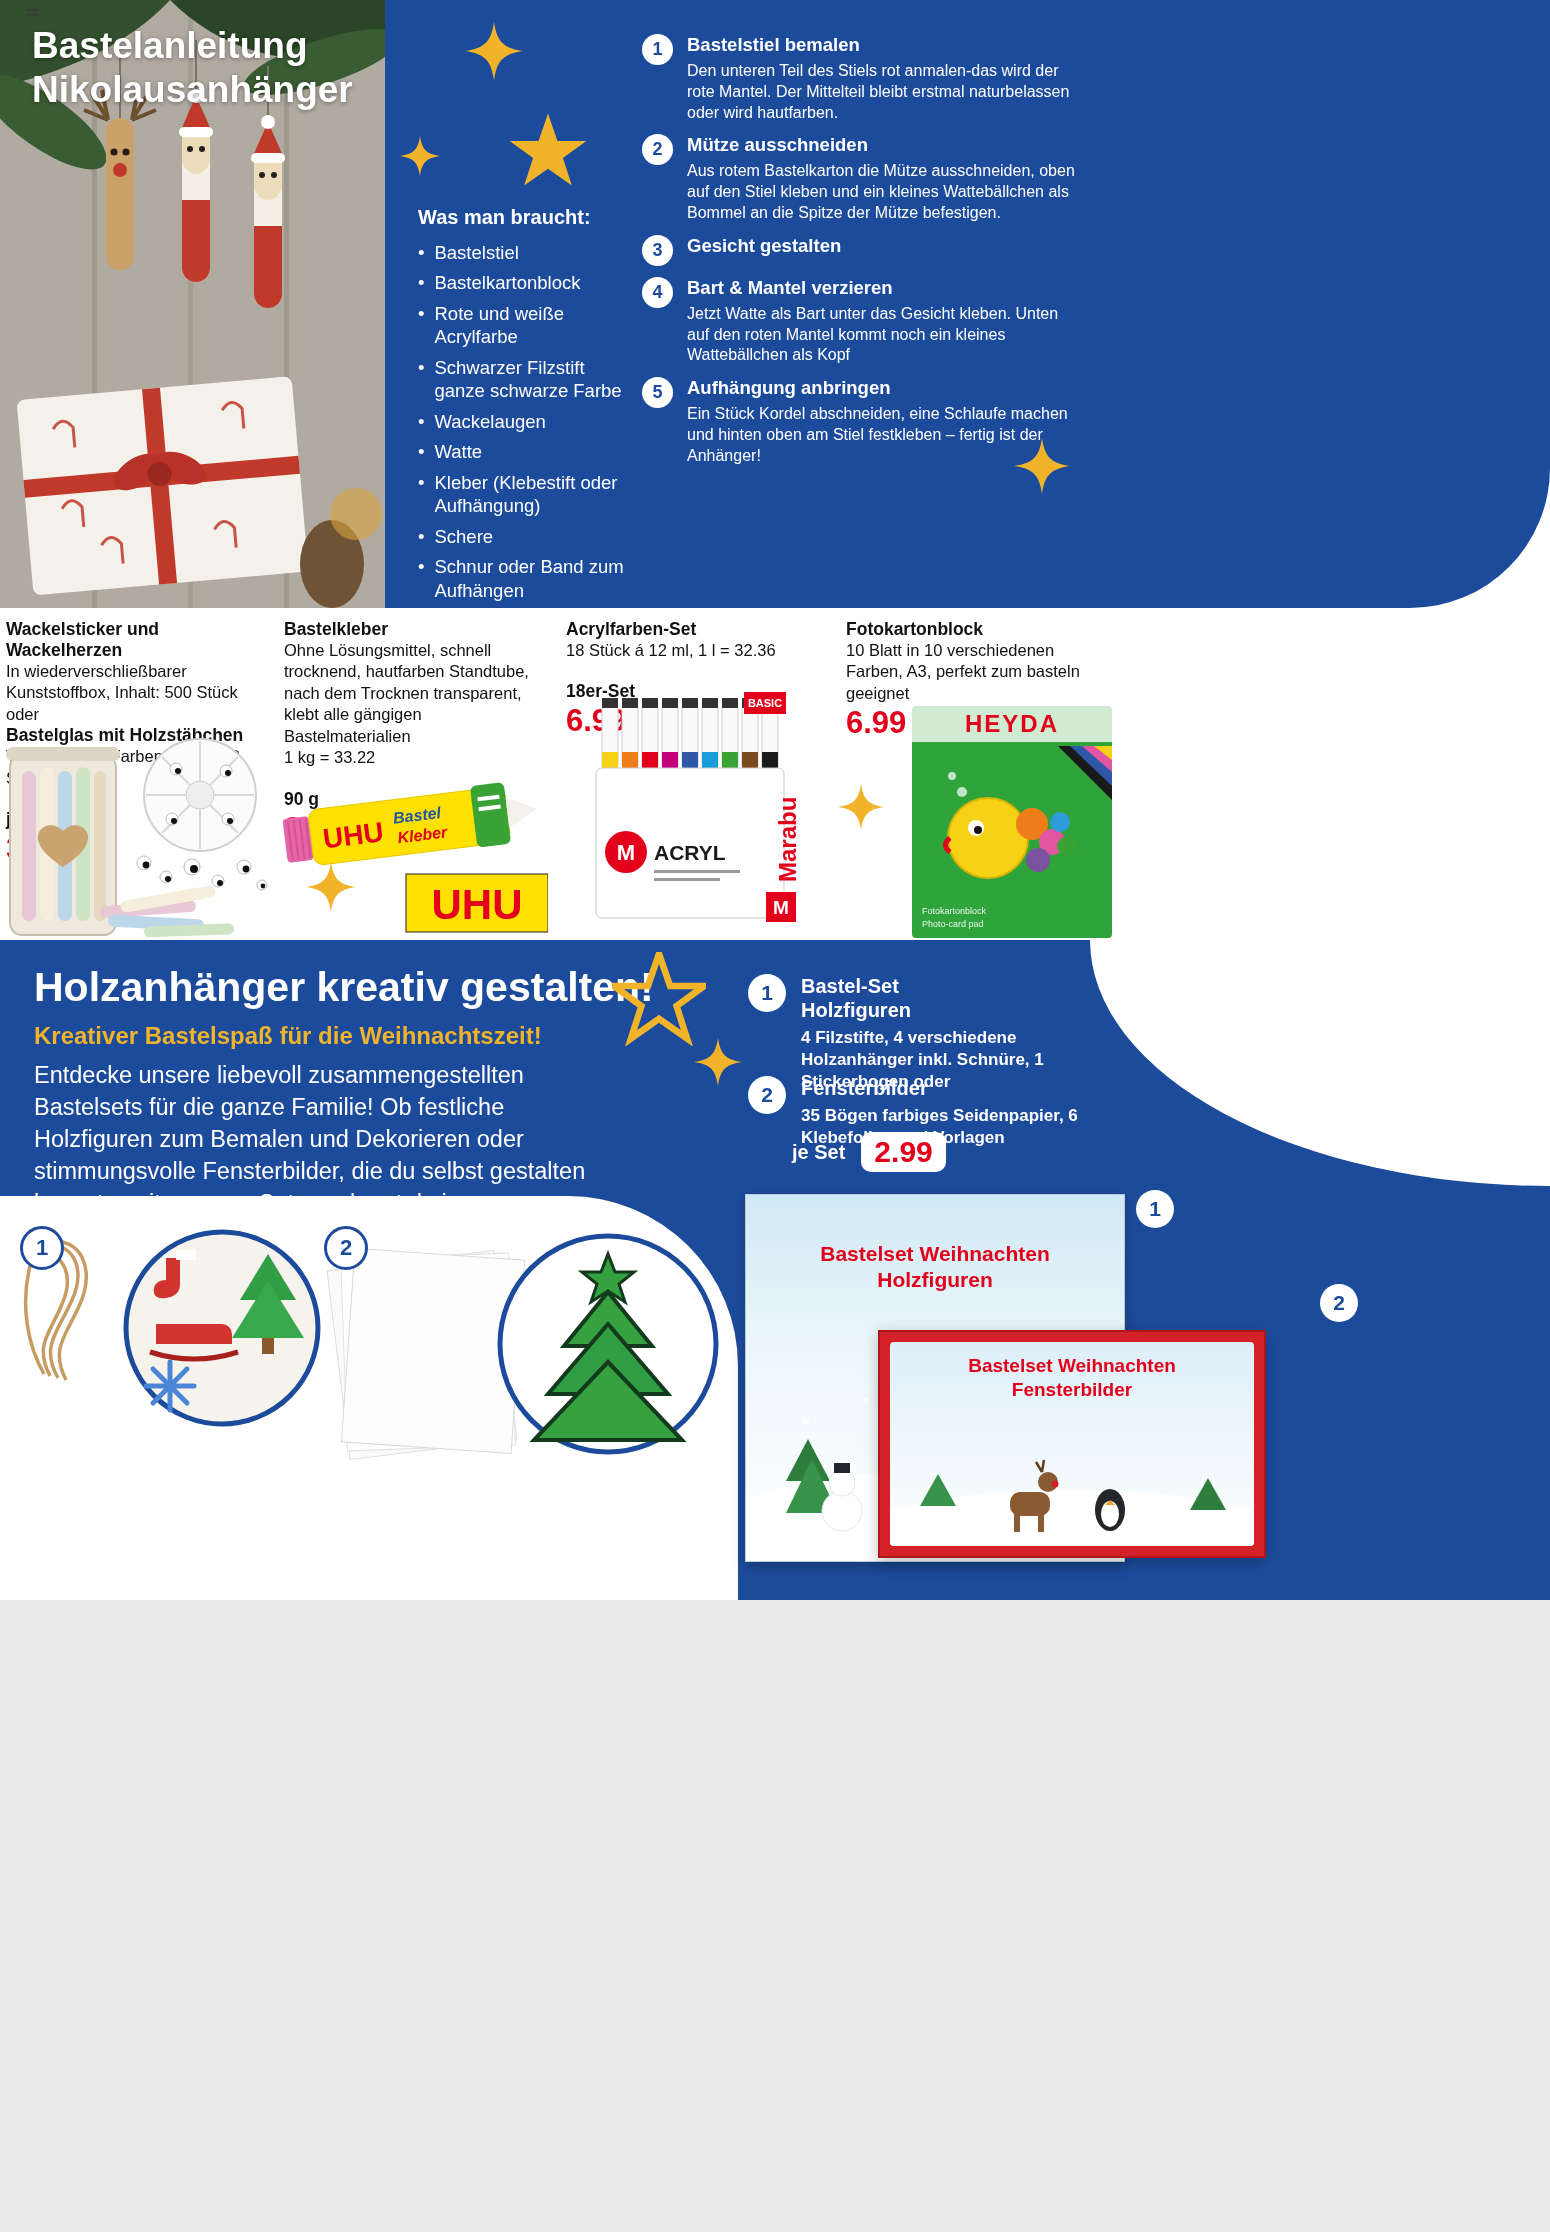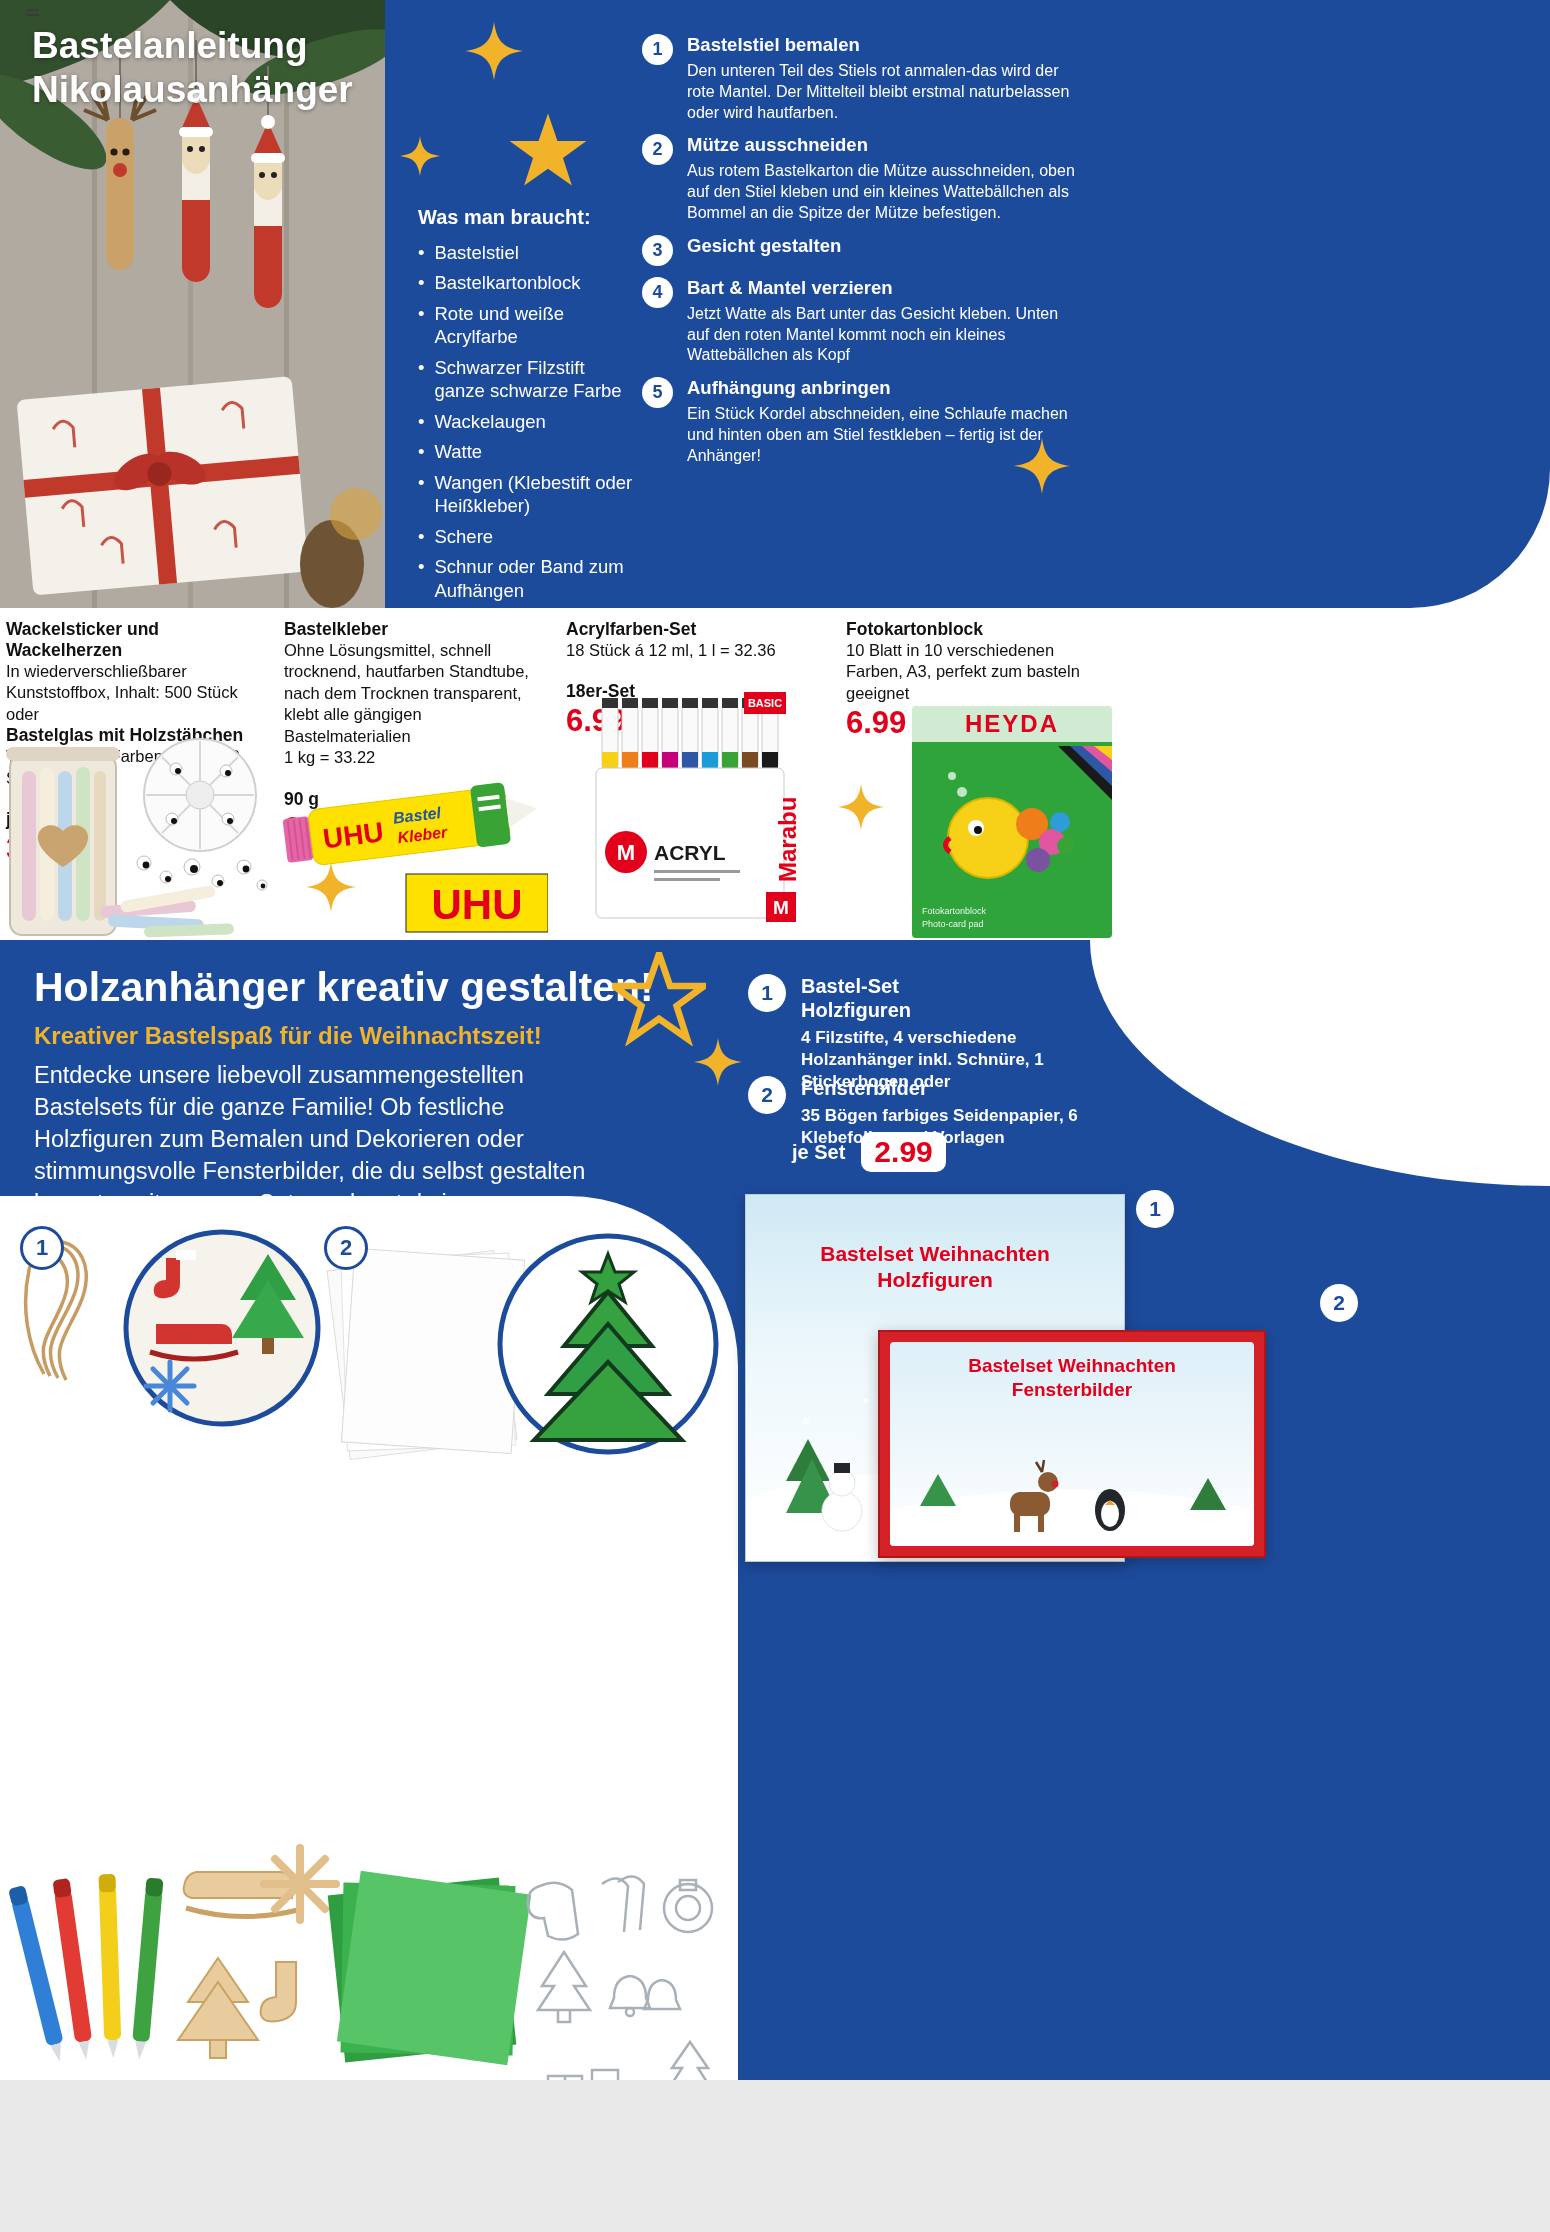--- a/index.html
+++ b/index.html
@@ -1,17 +1,17 @@
 <!DOCTYPE html>
 <html><head>
 <meta charset="utf-8">
 <style>
   *{margin:0;padding:0;box-sizing:border-box}
   html,body{background:#e9e9e9}
-  .page{position:relative;width:1550px;height:2080px;background:#fff;overflow:hidden;margin:0 auto;
+  .page{position:relative;width:1550px;height:1600px;background:#fff;overflow:hidden;margin:0 auto;
         font-family:"Liberation Sans",sans-serif;color:#111}
 
   
   .sec-top{position:absolute;left:0;top:0;width:1550px;height:608px;background:#1d4b9c;
            border-bottom-right-radius:140px}
   .photo{position:absolute;left:0;top:0;width:385px;height:608px;overflow:hidden}
   .fold{position:absolute;left:26px;top:9px;width:13px;height:7px;border-top:2px solid #3a3a3a;
         border-bottom:2px solid #3a3a3a;opacity:.85;z-index:5}
   .headline{position:absolute;left:32px;top:24px;color:#fff;font-size:37px;font-weight:bold;
             line-height:1.2;text-shadow:0 1px 4px rgba(0,0,0,.4);z-index:3}
@@ -204,21 +204,21 @@
         <li>
             <span class="dot">•</span>
             <span>Wackelaugen</span>
           </li>
         <li>
             <span class="dot">•</span>
             <span>Watte</span>
           </li>
         <li>
             <span class="dot">•</span>
-            <span>Wangen (Klebestift oder Heißkleber)</span>
+            <span>Kleber (Klebestift oder Aufhängung)</span>
           </li>
         <li>
             <span class="dot">•</span>
             <span>Schere</span>
           </li>
         <li>
             <span class="dot">•</span>
             <span>Schnur oder Band zum Aufhängen</span>
           </li>
       </ul>

